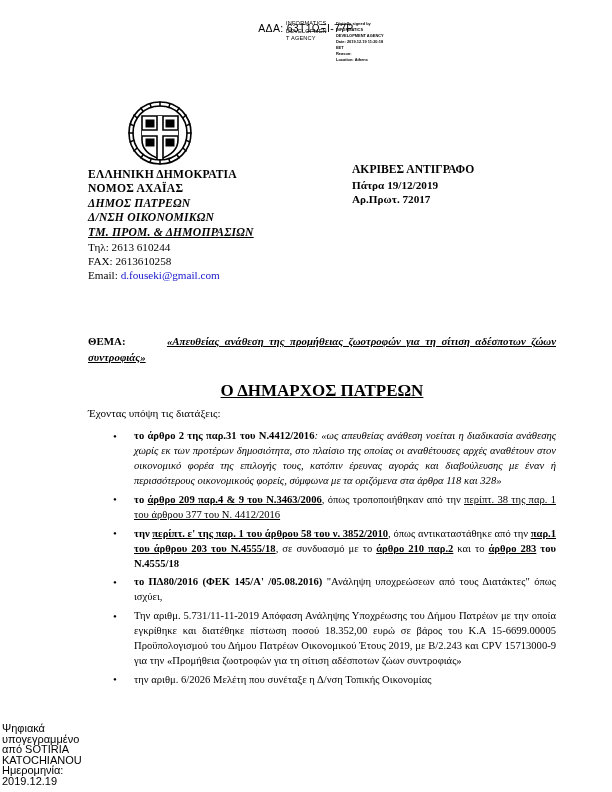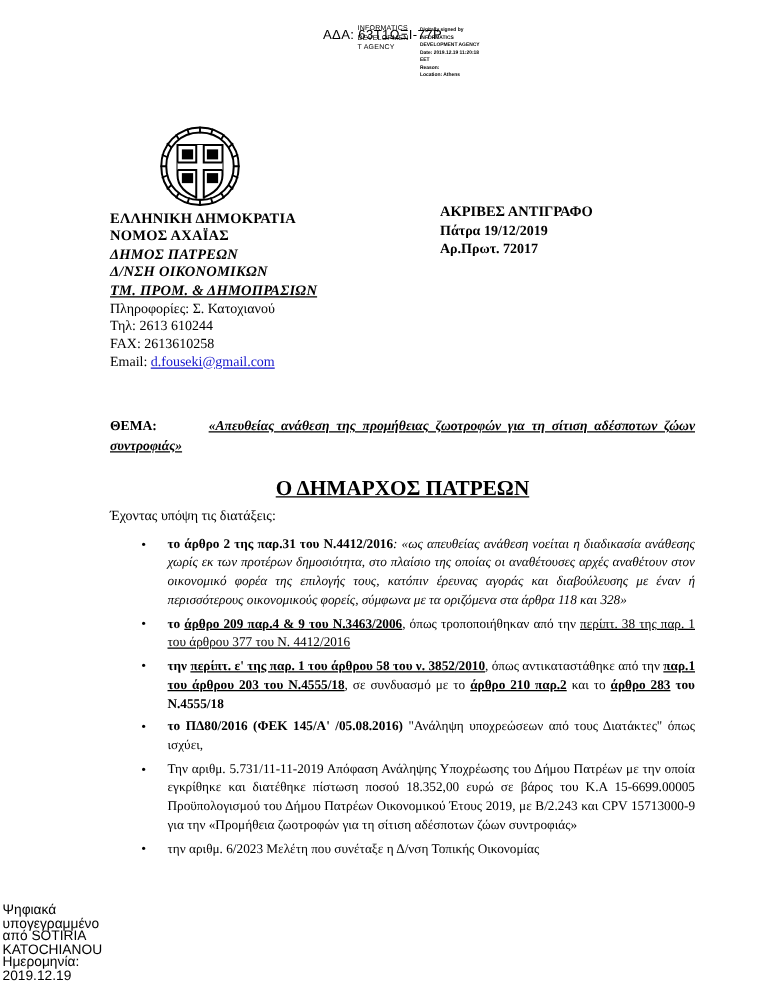--- a/index.html
+++ b/index.html
@@ -91,21 +91,20 @@
   .hdr-left .org.underline-line {
     text-decoration: underline;
   }
   .hdr-left .info {
     font-size: 11.2px;
     line-height: 14.2px;
     white-space: nowrap;
   }
   .hdr-left .info .mail {
     color: #1414cc;
-    text-decoration: underline;
   }
 
   
   .hdr-right {
     position: absolute;
     left: 352px;
     top: 163px;
     width: 232px;
     text-align: left;
   }
@@ -261,21 +260,20 @@
     </g>
   </svg>
 </div>
 
 <div class="hdr-left">
   <div class="org">ΕΛΛΗΝΙΚΗ ΔΗΜΟΚΡΑΤΙΑ</div>
   <div class="org">ΝΟΜΟΣ ΑΧΑΪΑΣ</div>
   <div class="org italic-line">ΔΗΜΟΣ ΠΑΤΡΕΩΝ</div>
   <div class="org italic-line">Δ/ΝΣΗ ΟΙΚΟΝΟΜΙΚΩΝ</div>
   <div class="org italic-line underline-line">ΤΜ. ΠΡΟΜ. &amp; ΔΗΜΟΠΡΑΣΙΩΝ</div>
-  <div class="info">Πληροφορίες: Σ. Κατοχιανού</div>
   <div class="info">Τηλ: 2613 610244</div>
   <div class="info">FAX: 2613610258</div>
   <div class="info"><span>Email:</span> <span class="mail">d.fouseki@gmail.com</span></div>
 </div>
 
 <div class="hdr-right">
   <div class="line">ΑΚΡΙΒΕΣ ΑΝΤΙΓΡΑΦΟ</div>
   <div class="line sub">Πάτρα 19/12/2019</div>
   <div class="line sub">Αρ.Πρωτ. 72017</div>
 </div>
@@ -310,21 +308,21 @@
     <b>το ΠΔ80/2016 (ΦΕΚ 145/Α' /05.08.2016)</b><span> "Ανάληψη υποχρεώσεων από τους Διατάκτες" όπως ισχύει,</span>
   </div>
 
   <div class="clause">
     <span class="bullet">•</span>
     <span>Την αριθμ. 5.731/11-11-2019 Απόφαση Ανάληψης Υποχρέωσης του Δήμου Πατρέων με την οποία εγκρίθηκε και διατέθηκε πίστωση ποσού 18.352,00 ευρώ σε βάρος του Κ.Α 15-6699.00005  Προϋπολογισμού του Δήμου Πατρέων Οικονομικού Έτους 2019, με Β/2.243  και CPV 15713000-9 για την «Προμήθεια ζωοτροφών για τη σίτιση αδέσποτων ζώων συντροφιάς»</span>
   </div>
 
   <div class="clause">
     <span class="bullet">•</span>
-    <span>την αριθμ. 6/2023  Μελέτη που  συνέταξε η Δ/νση Τοπικής Οικονομίας</span>
+    <span>την αριθμ. 6/2026  Μελέτη που  συνέταξε η Δ/νση Τοπικής Οικονομίας</span>
   </div>
 
 </div>
 
 <div class="sig-footer">Ψηφιακά
 υπογεγραμμένο
 από SOTIRIA
 KATOCHIANOU
 Ημερομηνία:
 2019.12.19</div>

